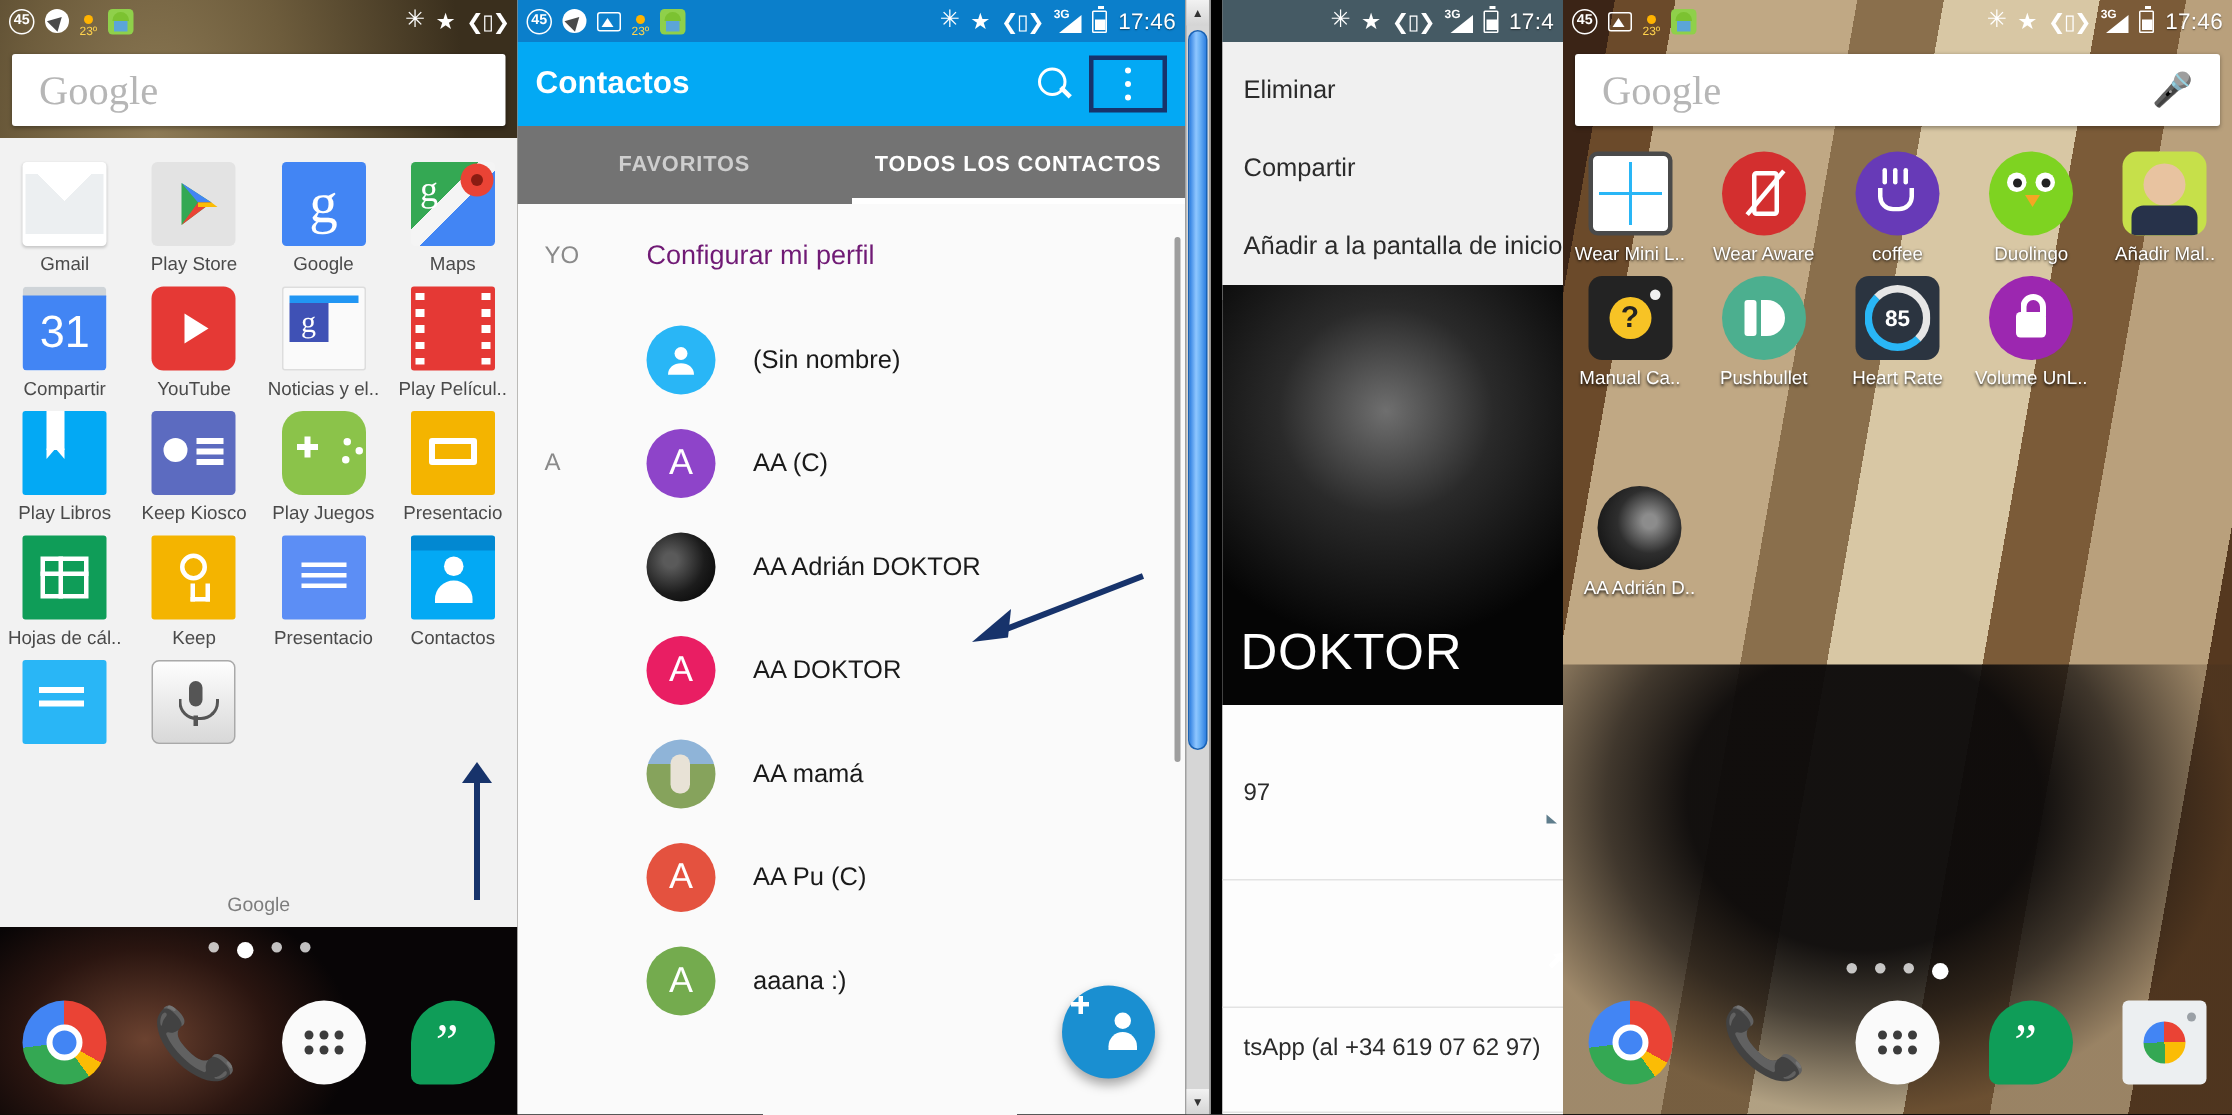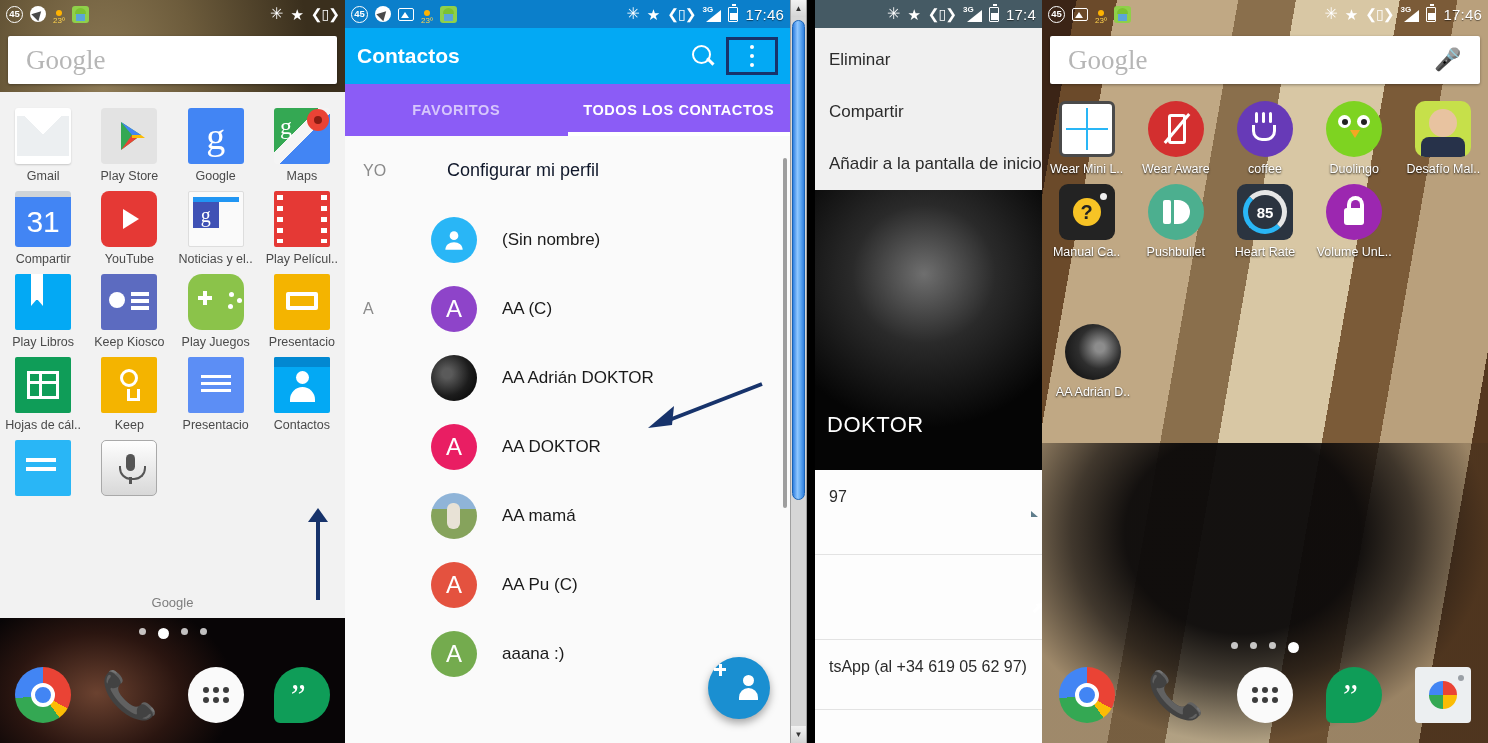--- a/index.html
+++ b/index.html
@@ -159,30 +159,30 @@
   #panel2 { left:345px; width:445px; background:#fafafa; }
   .sb-blue { background:#0b7fcb; }
   .appbar { position:absolute; top:28px; left:0; right:0; height:56px; background:#03a9f4; display:flex; align-items:center; padding:0 12px; }
   .appbar .title { color:#fff; font-size:21px; font-weight:bold; }
   .appbar .actions { margin-left:auto; display:flex; align-items:center; gap:8px; }
   .srch { width:30px;height:30px;position:relative; }
   .srch::before{content:"";position:absolute;left:4px;top:4px;width:15px;height:15px;border:2.5px solid #fff;border-radius:50%;}
   .srch::after{content:"";position:absolute;left:18px;top:19px;width:9px;height:2.5px;background:#fff;transform:rotate(45deg);}
   .ovf { width:52px;height:38px;display:flex;align-items:center;justify-content:center;border:3px solid #17336b; }
   .ovf i{width:4px;height:4px;border-radius:50%;background:#fff;box-shadow:0 -9px 0 #fff,0 9px 0 #fff;}
-  .tabs { position:absolute; top:84px; left:0; right:0; height:52px; background:#8b5cf6; display:flex; }
+  .tabs { position:absolute; top:84px; left:0; right:0; height:52px; background:#737373; display:flex; }
   .tab { flex:1; display:flex; align-items:center; justify-content:center; color:rgba(255,255,255,.65); font-size:14.5px; font-weight:bold; letter-spacing:.6px; position:relative; }
   .tab.active { color:#fff; }
   .tab.active::after { content:""; position:absolute; left:0; right:0; bottom:0; height:4px; background:#fff; }
   .clist { position:absolute; top:136px; left:0; right:10px; bottom:0; background:#fafafa; }
   .crow { display:flex; align-items:center; height:69px; padding-left:18px; }
   .crow .sect { width:68px; font-size:16px; color:#8a8a8a; }
   .crow .av { width:46px;height:46px;border-radius:50%;display:flex;align-items:center;justify-content:center;color:#fff;font-size:24px; overflow:hidden; flex:0 0 auto;}
   .crow .nm { margin-left:25px; font-size:17px; color:#1a1a1a; }
-  .crow.profile .nm { color:#0f172a; margin-left:16px; font-size:18px; }
+  .crow.profile .nm { color:#701a75; margin-left:0; font-size:18px; }
   .av-photo-1 { background:radial-gradient(circle at 35% 40%, #5a5a5a 0 12%, #1c1c1c 55%, #000 100%); }
   .av-photo-2 { background:linear-gradient(#8fb4d8 0 35%, #86a35c 35% 100%); position:relative;}
   .av-photo-2::after{content:"";position:absolute;left:16px;top:10px;width:13px;height:26px;border-radius:6px;background:#e8e2d6;}
   .fab { position:absolute; right:20px; bottom:24px; width:62px; height:62px; border-radius:50%; background:#1a8fd1; box-shadow:0 4px 8px rgba(0,0,0,.35); display:flex; align-items:center; justify-content:center; }
   .fab i{position:relative;width:34px;height:26px;}
   .fab i::before{content:"";position:absolute;right:2px;top:0;width:11px;height:11px;border-radius:50%;background:#fff;}
   .fab i::after{content:"";position:absolute;right:-2px;top:13px;width:19px;height:12px;border-radius:10px 10px 0 0;background:#fff;}
   .fab u{position:absolute;left:6px;top:11px;width:12px;height:3px;background:#fff;}
   .fab u::after{content:"";position:absolute;left:4.5px;top:-4.5px;width:3px;height:12px;background:#fff;}
   .inner-scroll { position:absolute; right:0; top:136px; bottom:0; width:10px; background:#fafafa;}
@@ -196,21 +196,21 @@
   #winscroll .thumb { position:absolute; left:1px; right:1px; top:20px; height:480px;
      background:linear-gradient(90deg,#2f7fe0,#8ec6ff 40%,#6fb4f7 60%,#2f7fe0);
      border:1px solid #1862b5; border-radius:7px; }
 
   
   #panel3 { left:807px; width:235px; background:#fff; }
   .menu3 { position:absolute; top:28px; left:8px; right:0; background:#f0f0f0; padding:6px 0 10px; box-shadow:0 1px 4px rgba(0,0,0,.25); }
   .menu3 .mi { height:52px; display:flex; align-items:center; padding-left:14px; font-size:17px; color:#2b2b2b; white-space:nowrap; }
   .hero3 { position:absolute; left:8px; right:0; top:190px; height:280px; overflow:hidden;
      background:radial-gradient(ellipse 70% 55% at 48% 30%, #6f6f6f 0%, #2a2a2a 45%, #050505 100%); }
-  .hero3 .nm { position:absolute; left:12px; bottom:32px; color:#fff; font-size:22px; letter-spacing:.5px;margin-top:24px; }
+  .hero3 .nm { position:absolute; left:12px; bottom:15px; color:#fff; font-size:34px; letter-spacing:.5px;margin-top:24px; }
   .detail3 { position:absolute; left:8px; right:0; top:470px; bottom:0; background:#fdfdfd; }
   .d-row { position:relative; border-bottom:1px solid #e3e3e3; padding:18px 14px; font-size:16px; color:#2b2b2b; }
   .d-row .right-ic { position:absolute; right:14px; top:50%; transform:translateY(-50%); color:#5f7d8c; font-size:22px;}
   .sms-ic{width:24px;height:20px;background:#5f7d8c;border-radius:3px;position:relative;}
   .sms-ic::after{content:"";position:absolute;left:3px;bottom:-5px;border-left:7px solid #5f7d8c;border-top:6px solid transparent;border-right:0;}
   .sms-ic i{position:absolute;left:4px;top:4px;right:4px;height:2px;background:#fff;box-shadow:0 5px 0 #fff,0 10px 0 #fff;}
   .dir-ic{width:24px;height:24px;background:#5f7d8c;transform:rotate(45deg);border-radius:3px;position:relative;}
   .dir-ic i{position:absolute;left:4px;top:10px;width:11px;height:3px;background:#fff;transform:rotate(-45deg);}
   .dir-ic i::after{content:"";position:absolute;right:-2px;top:-3px;border-left:6px solid #fff;border-top:4px solid transparent;border-bottom:4px solid transparent;}
   .pan3-left { position:absolute; left:0; top:0; width:8px; bottom:0; background:#000; }
@@ -577,30 +577,30 @@
       <div class="mi">Eliminar</div>
       <div class="mi">Compartir</div>
       <div class="mi">Añadir a la pantalla de inicio</div>
     </div>
 
     <div class="hero3">
       <div class="nm">DOKTOR</div>
     </div>
 
     <div class="detail3">
-      <div class="d-row" style="height:85px;">
+      <div class="d-row" style="height:85px;margin-top:32px;">
         <span>97</span>
         <span class="right-ic"><span class="sms-ic"><i></i></span></span>
       </div>
       <div class="d-row" style="height:85px;">
         <span></span>
         <span class="right-ic"><span class="dir-ic"><i></i></span></span>
       </div>
       <div class="d-row" style="height:70px;">
-        <span>tsApp (al +34 619 05 62 97)</span>
+        <span>tsApp (al +34 619 07 62 97)</span>
       </div>
     </div>
   </div>
 
   <div class="panel" id="panel4">
     <div class="wall4"></div>
 
     <div class="statusbar">
       <div class="sb-left">
         <span class="circ45 ic">45</span>
@@ -660,21 +660,21 @@
             <u></u>
           </div>
         <div class="label light">Duolingo</div>
         </div>
 
       <div class="app">
         <div class="ico ic-person">
             <i></i>
             <u></u>
           </div>
-        <div class="label light">Desafío Mal..</div>
+        <div class="label light">Añadir Mal..</div>
         </div>
       <div class="app">
         <div class="ico ic-cam">
             <i>?</i>
             <u></u>
           </div>
         <div class="label light">Manual Ca..</div>
         </div>
       <div class="app">
         <div class="ico ic-push">

